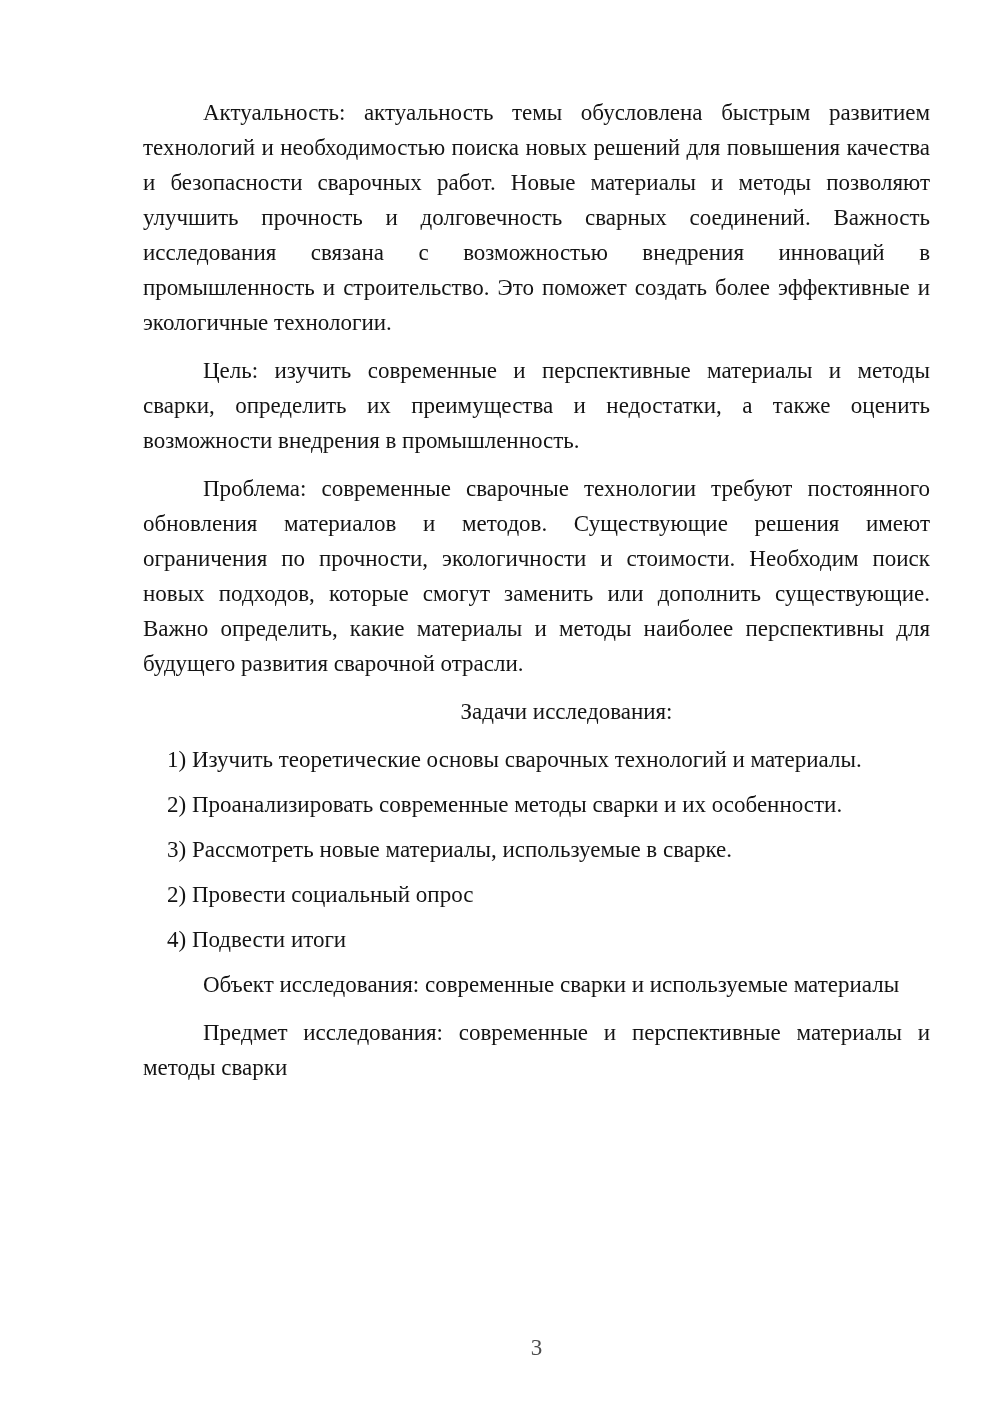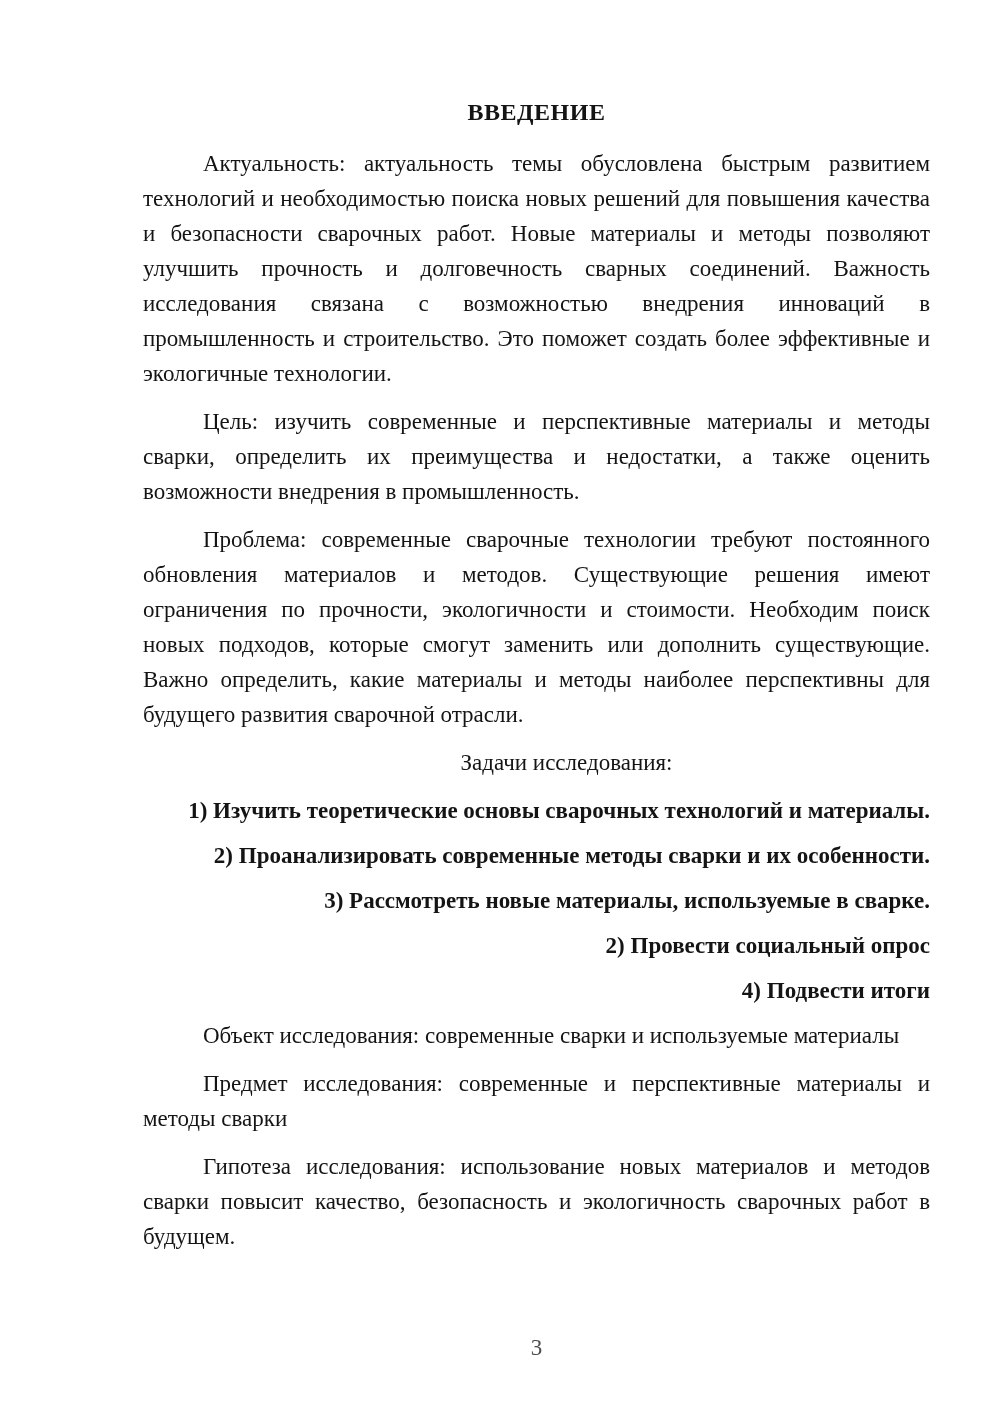--- a/index.html
+++ b/index.html
@@ -33,40 +33,38 @@
     text-indent: 60px;
   }
   p.subhead {
     margin: 0 0 13px 0;
     text-indent: 60px;
     text-align: center;
   }
   p.task-item {
     margin: 0 0 10px 0;
     padding-left: 24px;
-    text-align: right;
+    text-align: left;
     text-indent: 0;
-    font-weight: bold;
   }
   .page-number {
     position: absolute;
     top: 1330px;
     left: 143px;
     width: 787px;
     text-align: center;
     font-size: 23px;
     color: #4d4d4d;
   }
 </style>
 </head>
 <body>
 
 <div class="page">
 
-  <h1 class="doc-title">ВВЕДЕНИЕ</h1>
 
   <p class="body-par">Актуальность: актуальность темы обусловлена быстрым развитием технологий и необходимостью поиска новых решений для повышения качества и безопасности сварочных работ. Новые материалы и методы позволяют улучшить прочность и долговечность сварных соединений. Важность исследования связана с возможностью внедрения инноваций в промышленность и строительство. Это поможет создать более эффективные и экологичные технологии.</p>
 
   <p class="body-par">Цель: изучить современные и перспективные материалы и методы сварки, определить их преимущества и недостатки, а также оценить возможности внедрения в промышленность.</p>
 
   <p class="body-par">Проблема: современные сварочные технологии требуют постоянного обновления материалов и методов. Существующие решения имеют ограничения по прочности, экологичности и стоимости. Необходим поиск новых подходов, которые смогут заменить или дополнить существующие. Важно определить, какие материалы и методы наиболее перспективны для будущего развития сварочной отрасли.</p>
 
   <p class="subhead">Задачи исследования:</p>
 
   <p class="task-item">1) Изучить теоретические основы сварочных технологий и материалы.</p>
@@ -76,17 +74,16 @@
   <p class="task-item">3) Рассмотреть новые материалы, используемые в сварке.</p>
 
   <p class="task-item">2) Провести социальный опрос</p>
 
   <p class="task-item">4) Подвести итоги</p>
 
   <p class="body-par">Объект исследования: современные сварки и используемые материалы</p>
 
   <p class="body-par">Предмет исследования: современные и перспективные материалы и методы сварки</p>
 
-  <p class="body-par">Гипотеза исследования: использование новых материалов и методов сварки повысит качество, безопасность и экологичность сварочных работ в будущем.</p>
 
   <div class="page-number">3</div>
 
 </div>
 
 </body></html>

